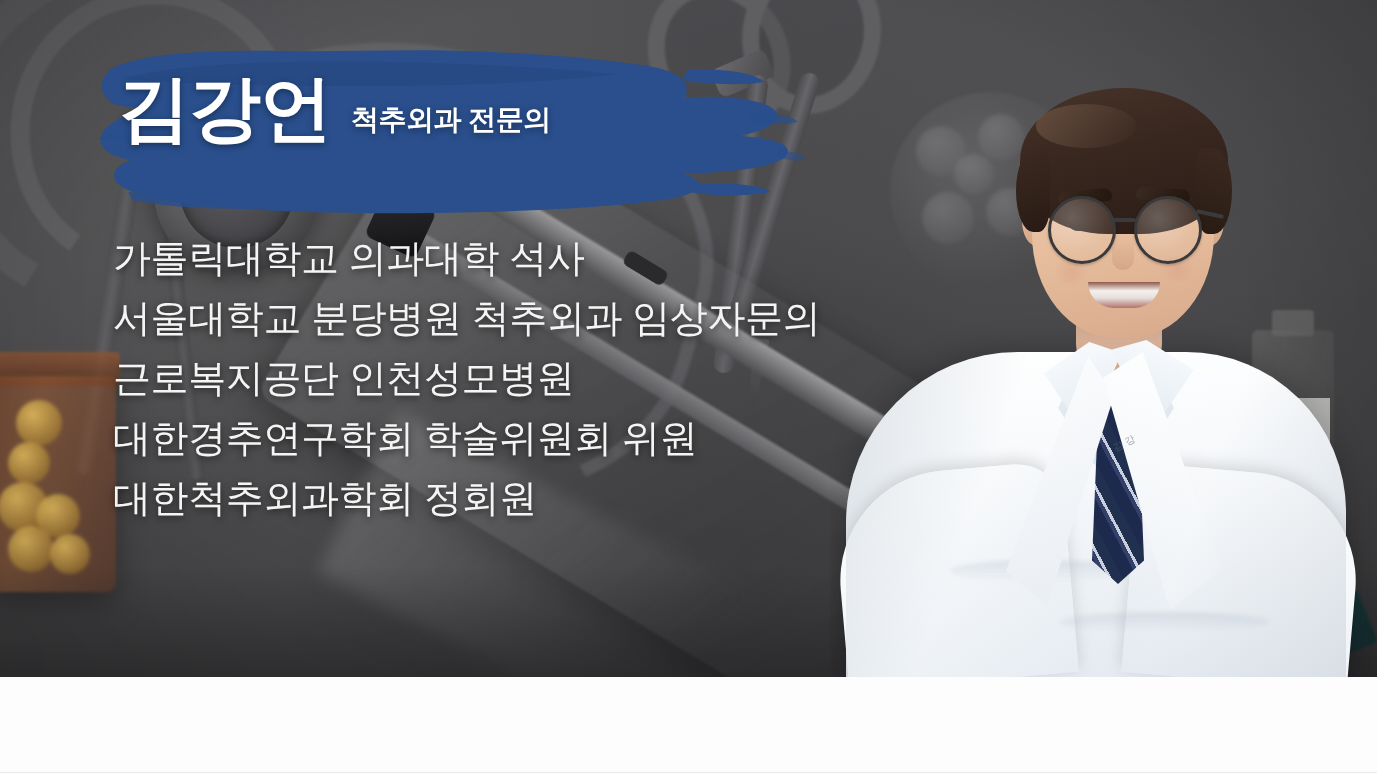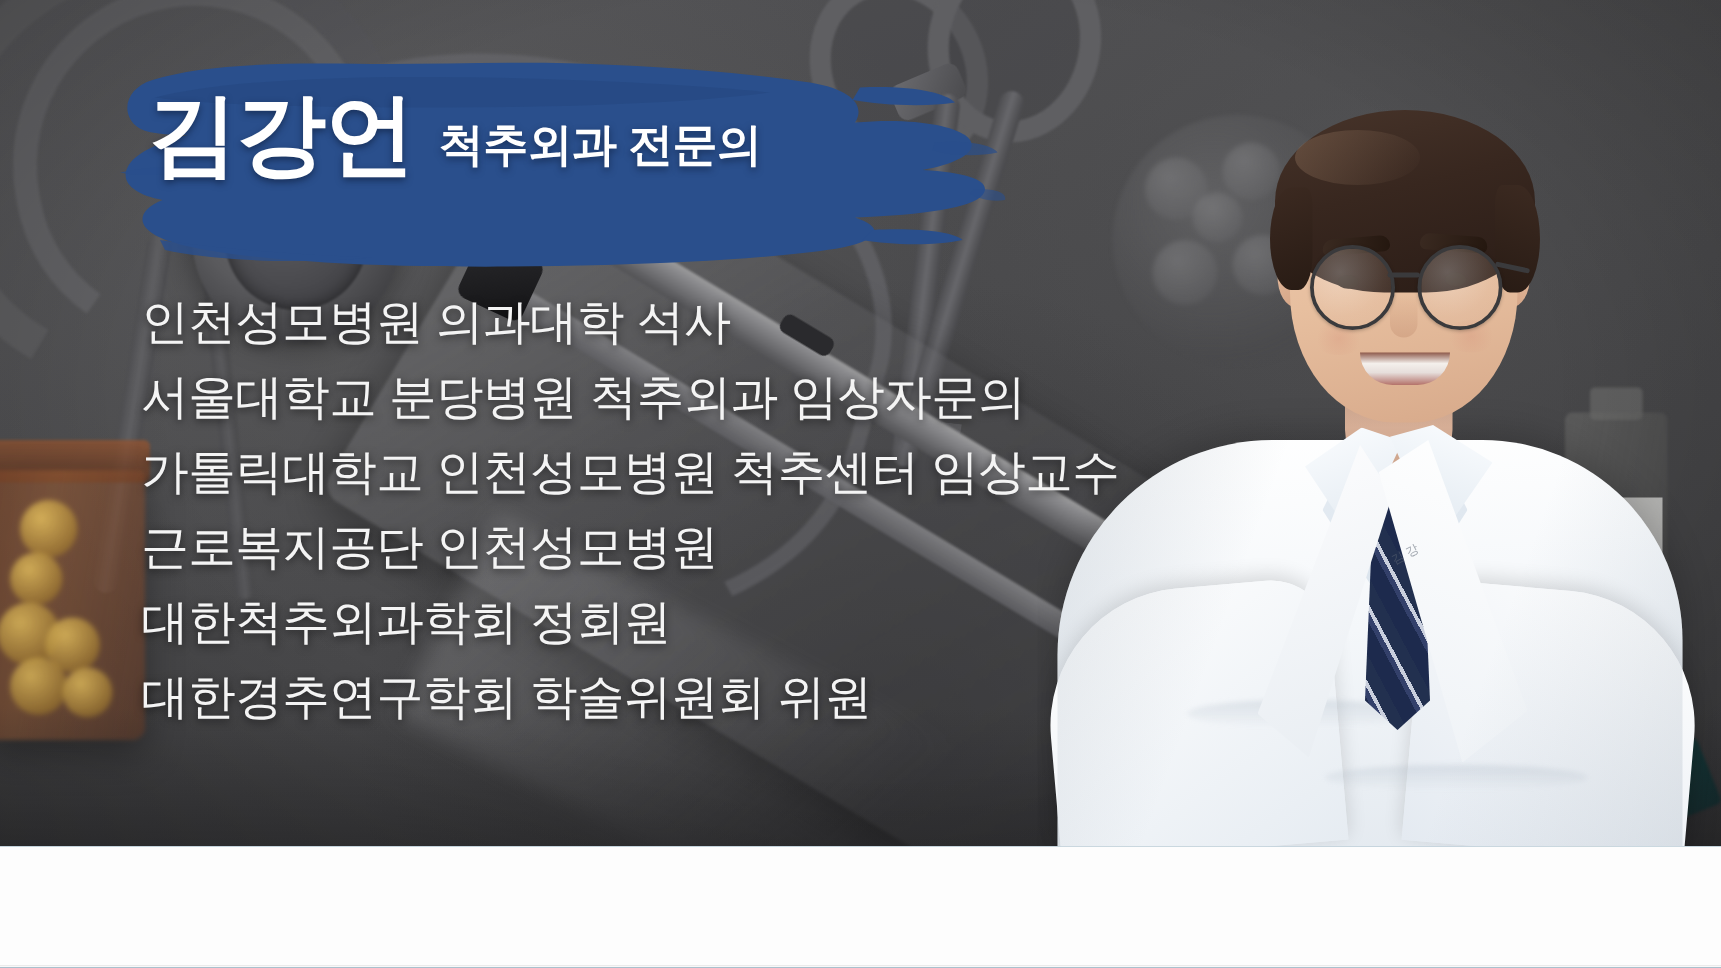--- a/index.html
+++ b/index.html
@@ -2,21 +2,21 @@
 <html><head>
 <meta charset="utf-8">
 <title>Doctor Profile Slide</title>
 <style>
   html,body{margin:0;padding:0;background:#ffffff;}
   body{
     font-family:"Liberation Sans","DejaVu Sans",sans-serif;
     width:1377px;height:774px;overflow:hidden;
   }
   .slide{
-    position:relative;width:1377px;height:774px;background:#0369a1;
+    position:relative;width:1377px;height:774px;background:#ef4444;
     overflow:hidden;
     text-decoration:underline;
   }
 
   
   .photo-band{
     position:absolute;left:0;top:0;width:1377px;height:677px;
     background:#4a4a4c;
     overflow:hidden;
   }
@@ -227,21 +227,21 @@
   .headline{
     position:absolute;left:118px;top:72px;
     display:flex;align-items:baseline;gap:20px;white-space:nowrap;
   }
   .doctor-name{
     font-size:72px;font-weight:bold;color:#ffffff;line-height:1;
     letter-spacing:-1px;
     text-shadow:0 2px 6px rgba(10,22,48,.55);
   }
   .doctor-specialty{
-    font-size:36px;font-weight:bold;color:#ffffff;line-height:1;
+    font-size:28px;font-weight:bold;color:#ffffff;line-height:1;
     letter-spacing:-.5px;position:relative;top:-4px;
     text-shadow:0 2px 6px rgba(10,22,48,.55);
   }
 
   
   .credentials{
     position:absolute;left:113px;top:228px;width:880px;
   }
   .cred-line{
     font-size:38px;color:#f4f4f4;line-height:60px;white-space:nowrap;
@@ -512,26 +512,25 @@
         <path fill="#2a4f8c" opacity=".6" d="M690,110 C706,108 718,112 716,118 C704,120 692,116 688,113 Z"></path>
       </svg>
     </div>
 
     <div class="headline">
       <div class="doctor-name">김강언</div>
       <div class="doctor-specialty">척추외과 전문의</div>
     </div>
 
     <div class="credentials">
-      <div class="cred-line">인천성모병원 의과대학 석사</div>
+      <div class="cred-line">가톨릭대학교 의과대학 석사</div>
       <div class="cred-line">서울대학교 분당병원 척추외과 임상자문의</div>
-      <div class="cred-line">가톨릭대학교 인천성모병원 척추센터 임상교수</div>
       <div class="cred-line">근로복지공단 인천성모병원</div>
+      <div class="cred-line">대한경추연구학회 학술위원회 위원</div>
       <div class="cred-line">대한척추외과학회 정회원</div>
-      <div class="cred-line">대한경추연구학회 학술위원회 위원</div>
     </div>
 
     <div class="portrait">
       <div class="p-coat"></div>
       <div class="p-arm-l"></div>
       <div class="p-arm-r"></div>
       <div class="p-fold" style="left:120px;top:560px;width:180px;height:22px;"></div>
       <div class="p-fold" style="left:230px;top:612px;width:210px;height:20px;"></div>
       <div class="p-shirt"></div>
       <div class="p-neck"></div>

